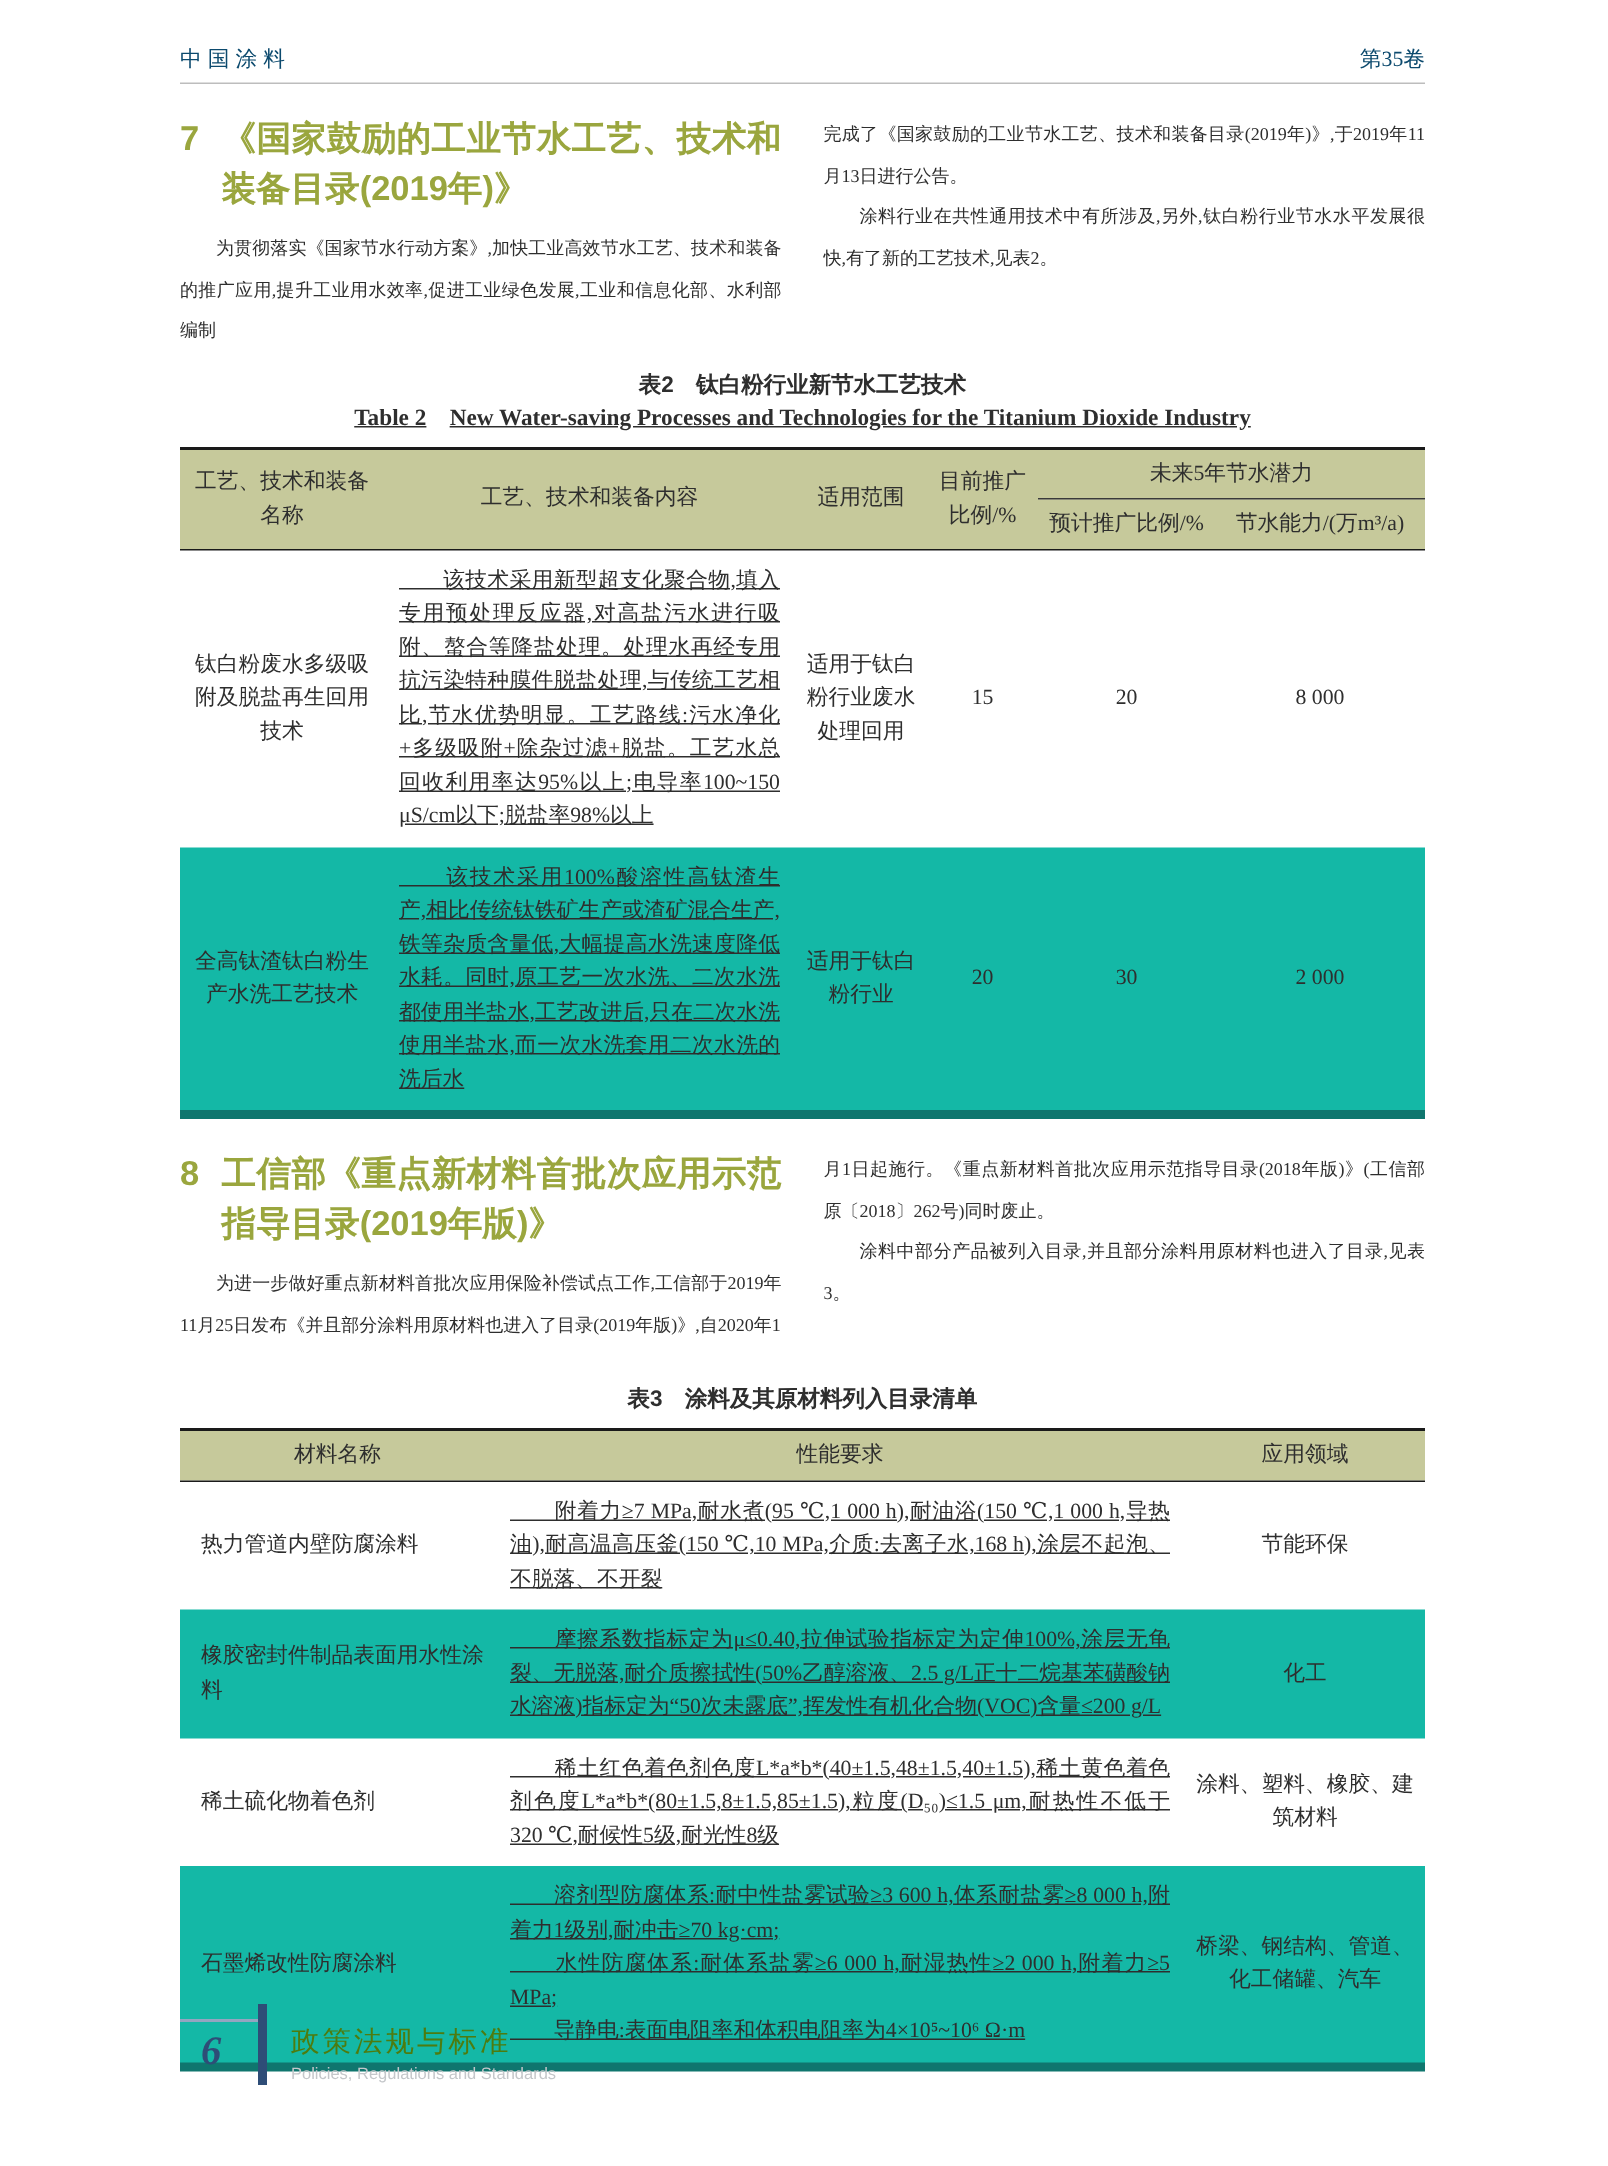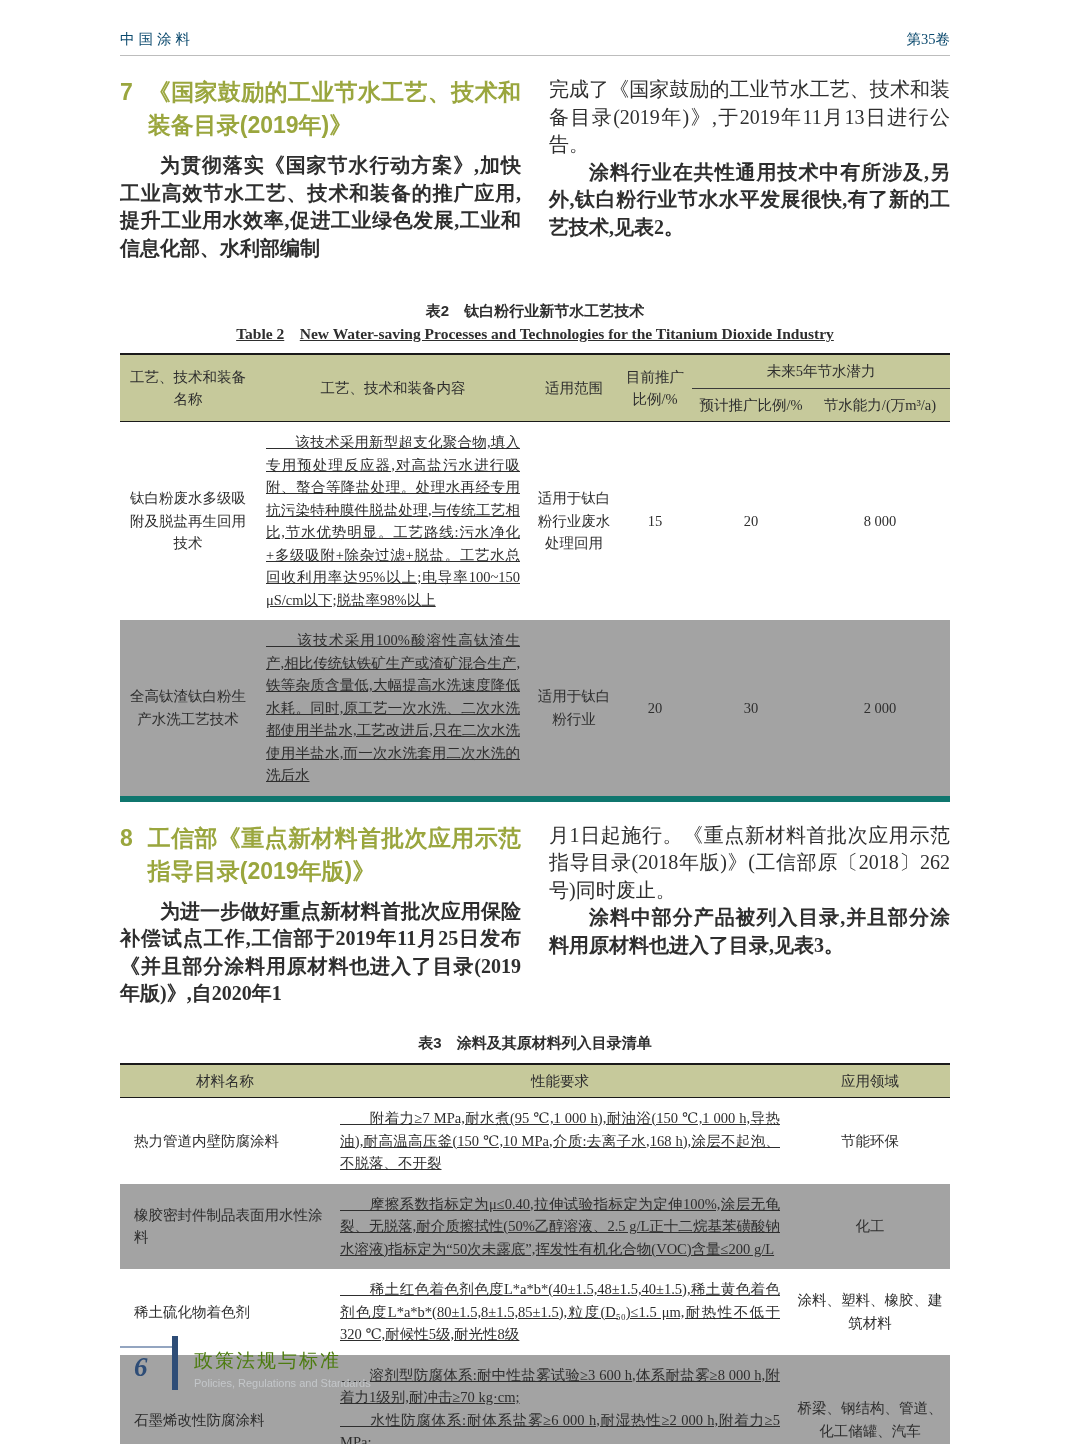--- a/index.html
+++ b/index.html
@@ -31,24 +31,24 @@
     color:#9aa63e;
     font-family:"Liberation Sans","DejaVu Sans",sans-serif;
     font-weight:bold;
     font-size:23px; line-height:33px;
     text-align:justify;
   }
   .section-number { flex:0 0 auto; }
 
   
   p.body-text {
-    font-size:20px; line-height:27.5px;
+    font-size:12px; line-height:27.5px;
     text-align:justify;
   }
-  p.indent { text-indent:2em;font-weight:bold; }
+  p.indent { text-indent:2em; }
   .sec7 { margin-top:20px; }
   .sec7 .section-heading { margin-bottom:10px; }
   .sec8 .section-heading { margin-bottom:10px; }
 
   
   .tbl-caption-cn {
     text-align:center; font-weight:bold; font-size:15px;
     font-family:"Liberation Sans","DejaVu Sans",sans-serif;
   }
   .tbl-caption-en {
@@ -77,23 +77,23 @@
   tbody td { vertical-align:middle; padding:9px 6px; }
   td.center { text-align:center; }
   td.name-c { text-align:center; }
   td.name-l { text-align:left; padding-left:14px; }
   td.longtext {
     text-align:justify;
     white-space:pre-line;
     padding:9px 10px;
     text-decoration:underline;
   }
-  tr.hl td { background:#a3a3a3; }
-
-  .t2-wrap { margin-top:40px; }
+  tr.hl td { background:#14b8a6; }
+
+  .t2-wrap { margin-top:12px; }
   .t2-wrap .tbl-caption-en { margin-bottom:10px; }
   .t3-wrap { margin-top:26px; }
   .t3-wrap .tbl-caption-cn { margin-bottom:10px; }
 
   
   .footer {
     position:absolute; left:120px; top:1346px;
     display:flex; align-items:flex-start;
   }
   .pagenum-box {

